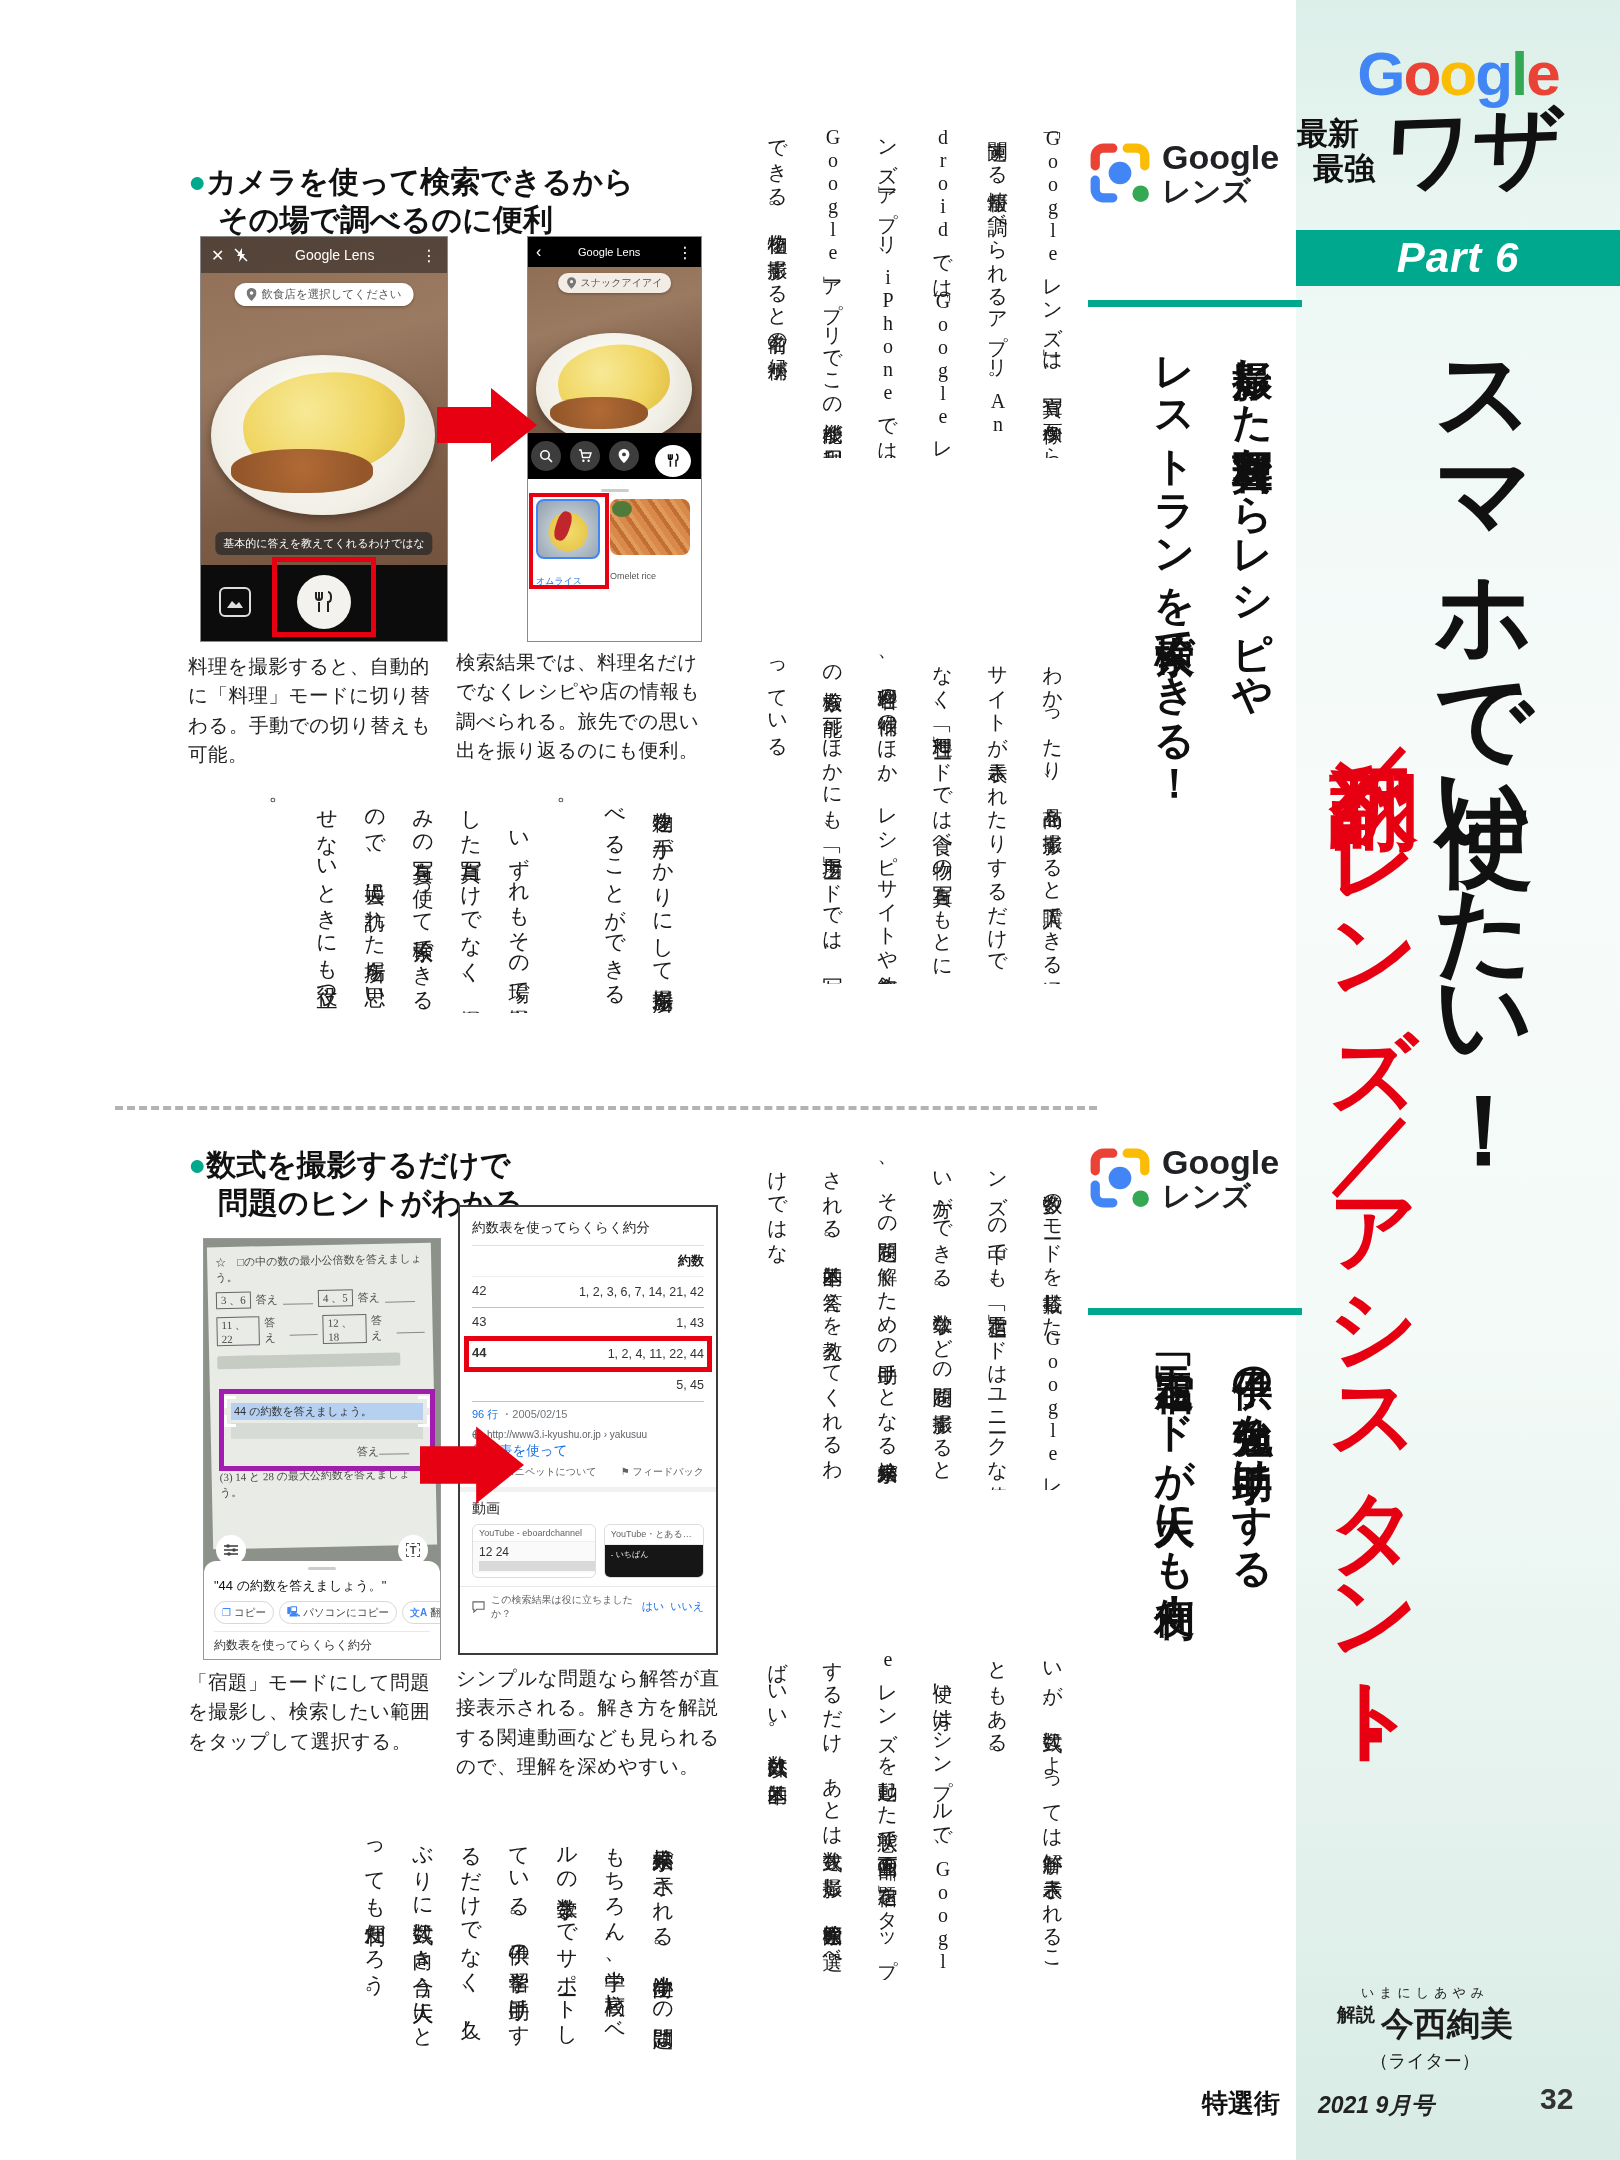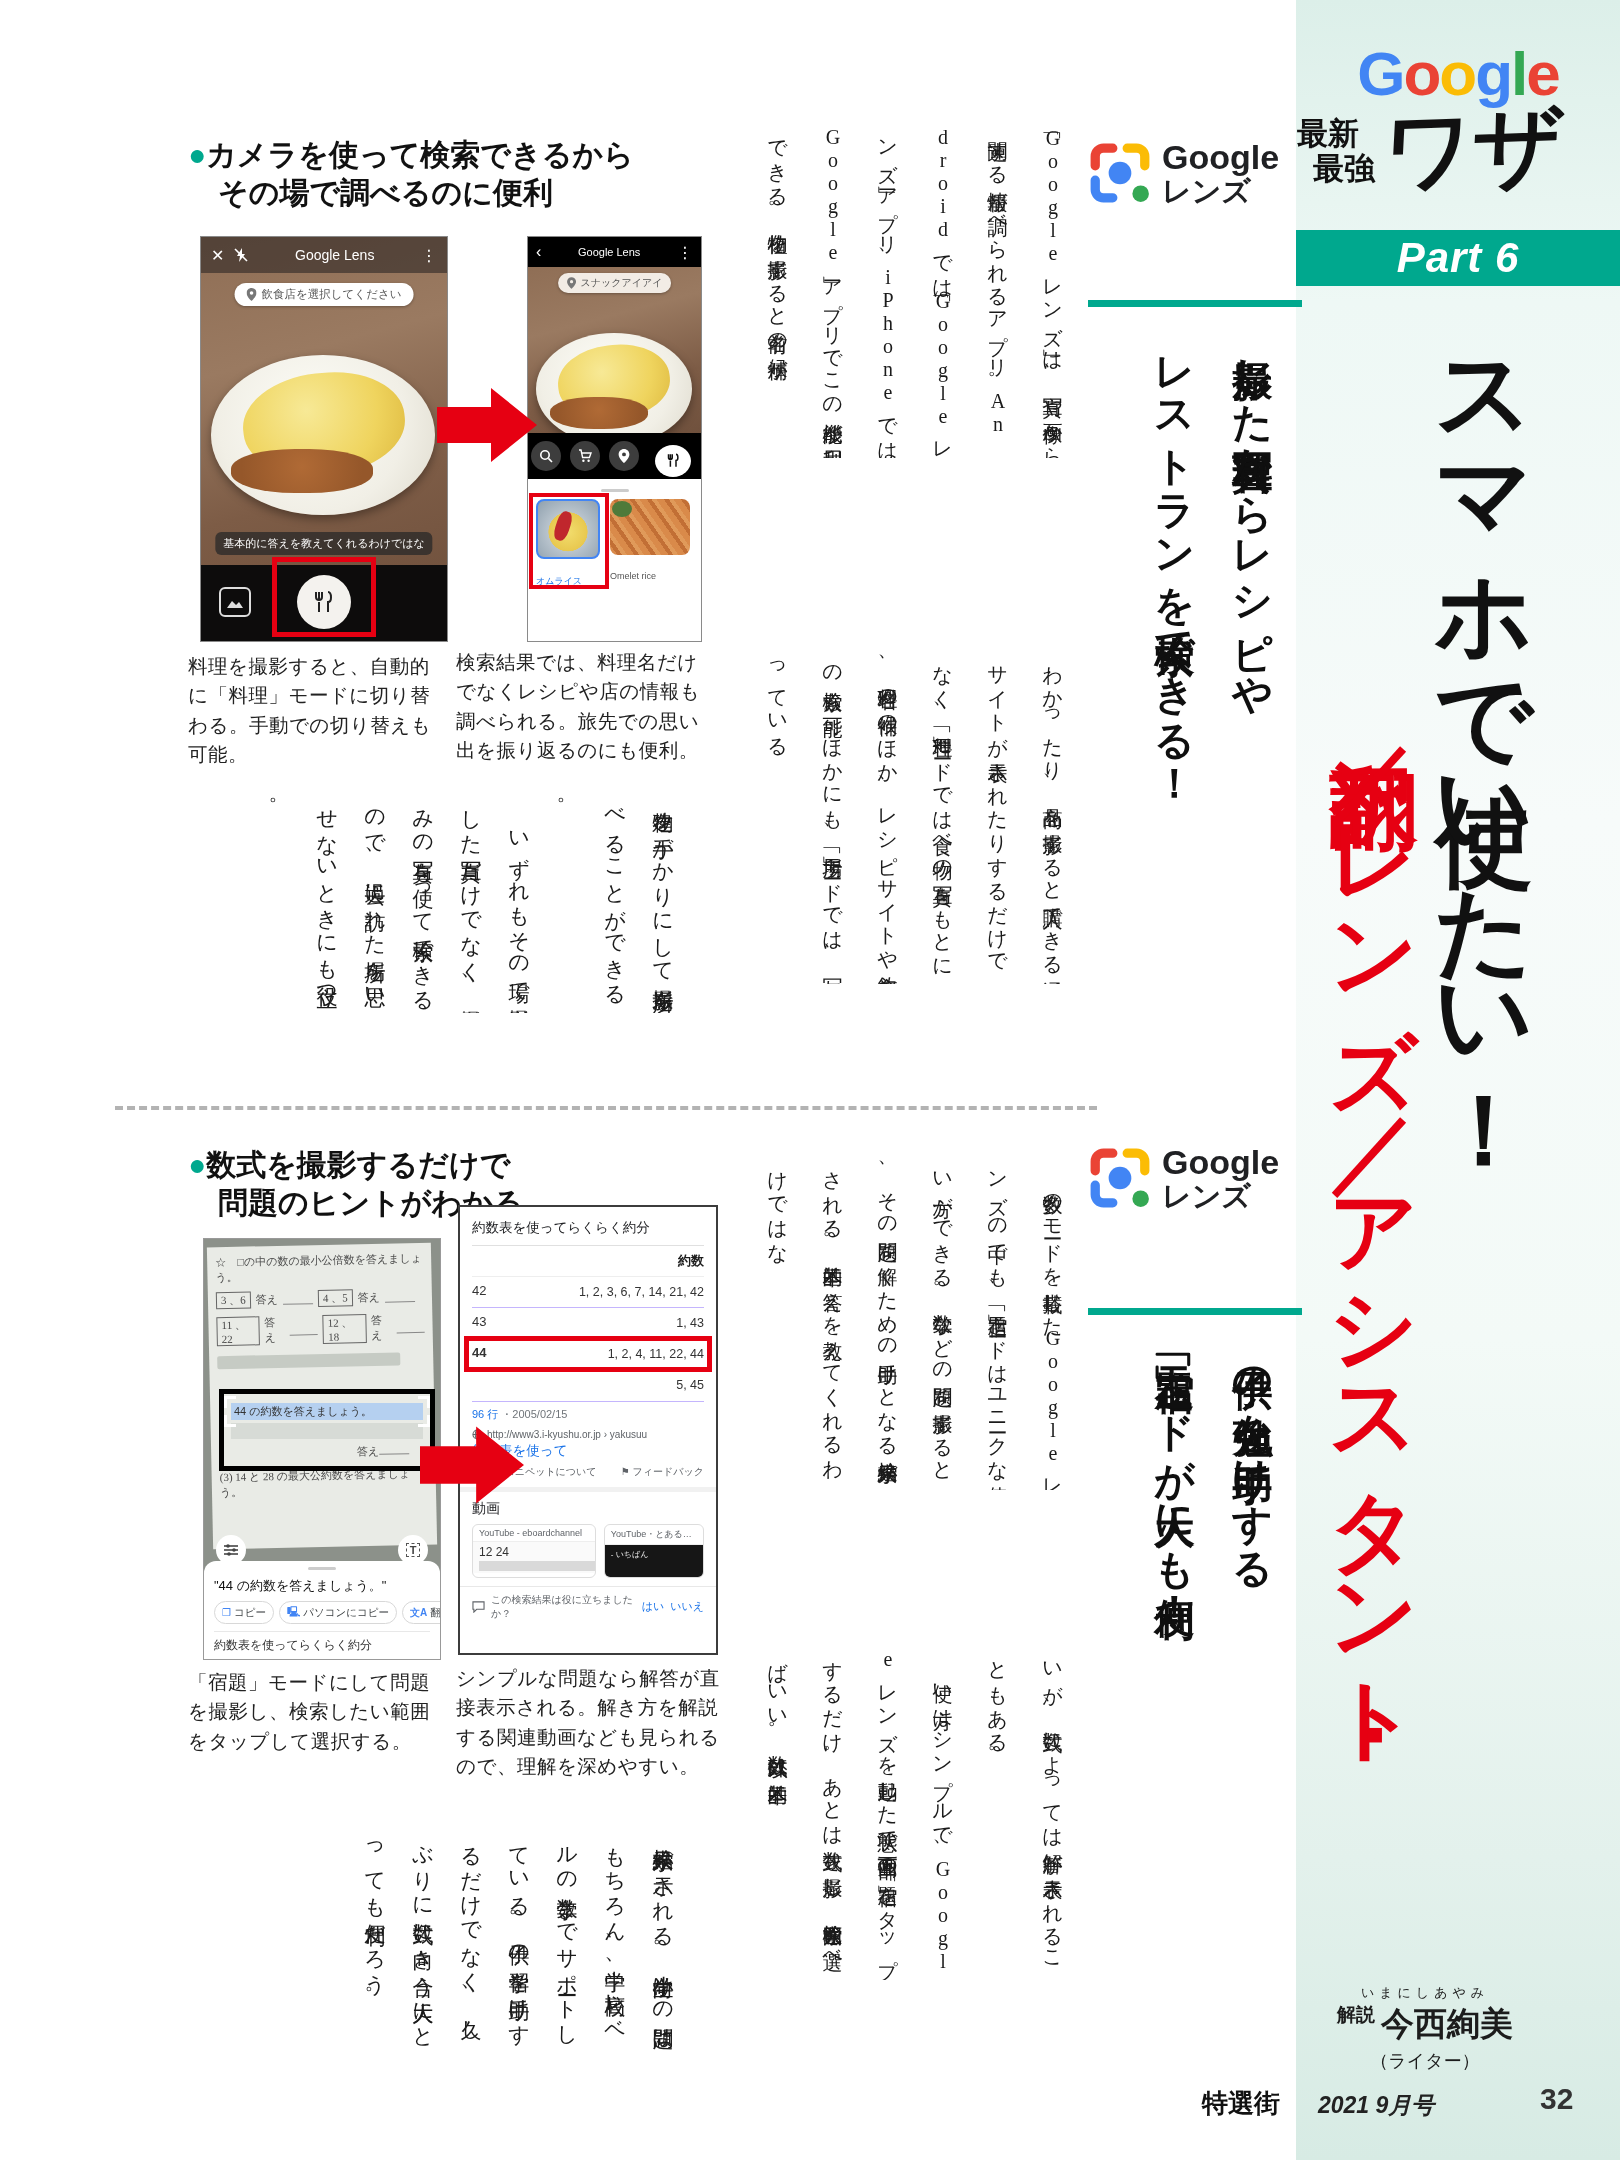--- a/index.html
+++ b/index.html
@@ -92,21 +92,21 @@
   .t2img:after{content:"";position:absolute;left:2px;top:2px;width:20px;height:16px;background:#4f7a3a;border-radius:50%;}
   .t2label{color:#555;}
   
   .p3{left:203px;top:1238px;width:236px;height:420px;border:1px solid #999;background:#8c918a;}
   .ws{position:absolute;left:6px;top:6px;right:6px;height:286px;background:#e9ebe6;transform:rotate(-1.2deg);
       padding:8px 8px;font-family:"Liberation Serif","DejaVu Serif",serif;font-size:11px;color:#4a4a4a;}
   .wsrow{display:flex;align-items:center;gap:5px;margin-top:7px;}
   .wsbox{border:1.5px solid #666;padding:0 4px;}
   .wsu{display:inline-block;width:30px;border-bottom:1px solid #888;height:10px;}
   .blurline{height:13px;background:#c6cbc4;border-radius:2px;margin:10px 0 0;width:88%;}
-  .p3red{position:absolute;left:15px;top:150px;width:206px;height:72px;border:5px solid #000000;z-index:4;}
+  .p3red{position:absolute;left:15px;top:150px;width:206px;height:72px;border:5px solid #a21caf;z-index:4;}
   .sel{margin:9px 7px 0;background:#b5d0f0;color:#333;font-size:11px;padding:1px 3px;position:relative;}
   .grayst{margin:3px 7px 0;height:16px;background:#d7dbd6;}
   .ch{position:absolute;width:9px;height:9px;border-color:#fff;border-style:solid;border-width:0;}
   .chtl{left:-7px;top:-7px;border-left-width:3px;border-top-width:3px;}
   .chtr{right:-7px;top:-7px;border-right-width:3px;border-top-width:3px;}
   .chbl{left:-7px;bottom:-7px;border-left-width:3px;border-bottom-width:3px;}
   .chbr{right:-7px;bottom:-7px;border-right-width:3px;border-bottom-width:3px;}
   .p3stray{text-align:right;margin-top:78px;padding-right:18px;}
   .p3circ{position:absolute;top:296px;width:30px;height:30px;border-radius:50%;background:#fff;
           display:flex;align-items:center;justify-content:center;color:#444;}
@@ -203,21 +203,21 @@
   <div class="underline" style="top:300px;"></div>
 
   <div class="v vhead" style="left:1128px;top:330px;width:164px;height:590px;">撮影した料理写真からレシピや
 レストランを検索できる！</div>
 
   <div class="v vbody" style="left:692px;top:126px;width:388px;height:332px;">「Googleレンズ」は、写真や画像から関連する情報が調べられるアプリ。Androidでは「Googleレンズ」アプリ、iPhoneでは「Google」アプリでこの機能が利用できる。植物を撮影すると名前の候補が</div>
   <div class="v vbody" style="left:692px;top:652px;width:388px;height:332px;">わかったり、商品を撮影すると購入できる通販サイトが表示されたりするだけでなく、「料理」モードでは食べ物の写真をもとに、料理名の候補のほか、レシピサイトや飲食店の検索も可能。ほかにも、「場所」モードでは、写っている</div>
   <div class="v vbody-l" style="left:205px;top:795px;width:482px;height:218px;">建物を手がかりにして撮影場所を調べることができる。
 　いずれもその場で撮影した写真だけでなく、撮影済みの写真を使って検索できるので、過去に訪れた場所を思い出せないときにも役立つ。</div>
 
-  <div class="ph" style="left:188px;top:136px;">
+  <div class="ph" style="left:188px;top:163px;">
     <span class="dot">●</span><span>カメラを使って検索できるから</span><br>
     <span class="ind">その場で調べるのに便利</span>
   </div>
 
   <div class="phone p1">
     <div class="foodbg"></div>
     <div class="plate" style="left:10px;top:118px;width:224px;height:160px;"></div>
     <div class="om" style="left:42px;top:136px;width:162px;height:102px;transform:rotate(-6deg);"></div>
     <div class="rice" style="left:30px;top:212px;width:142px;height:44px;"></div>
     <div class="pbar p1top">

